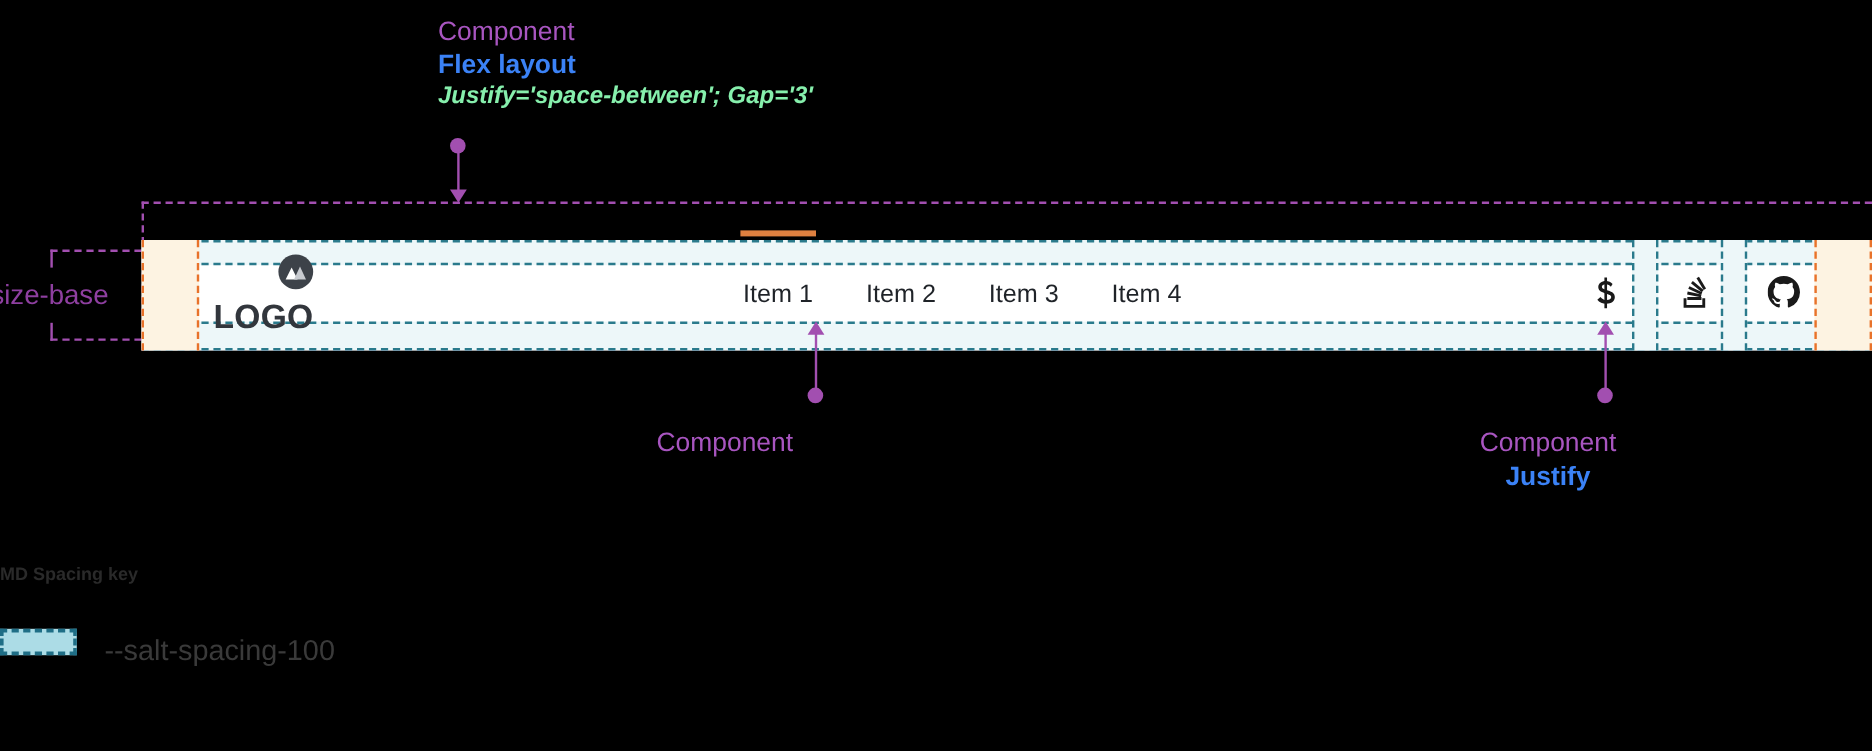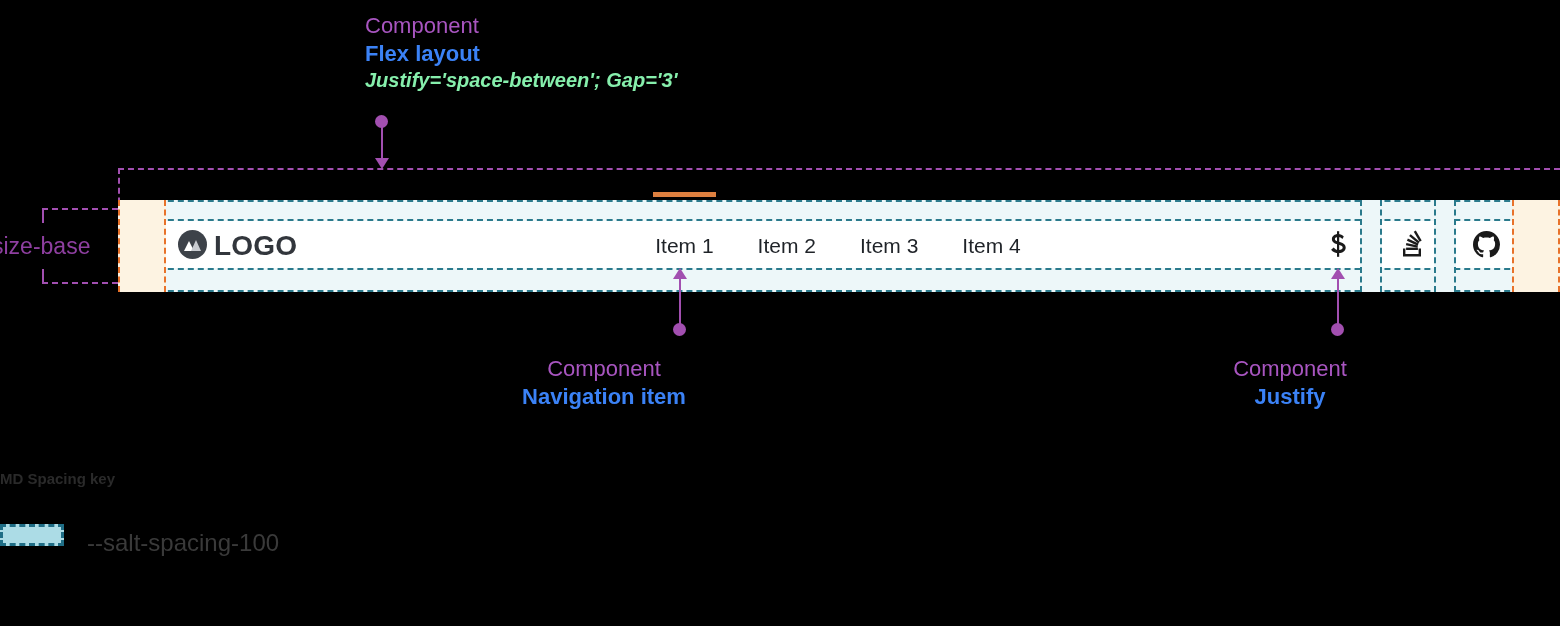--- a/index.html
+++ b/index.html
@@ -66,21 +66,21 @@
     background: #EDF7F9;
     border-left: 2px dashed #2A7A8C;
     border-right: 2px dashed #2A7A8C;
   }
 
   
   .navbar-inner {
     position: absolute; left: 48px; right: 48px; top: 0; bottom: 0;
     display: flex; align-items: center;
   }
-  .logo-group { display: flex; align-items: flex-start; gap: 7px; margin-left: 12px; }
+  .logo-group { display: flex; align-items: flex-end; gap: 7px; margin-left: 12px; flex-direction: column; }
   .logo-badge {
     width: 29px; height: 29px; border-radius: 50%;
     background: #3D4249; display: flex; align-items: center; justify-content: center;
   }
   .logo-text { font-size: 28px; font-weight: 700; color: #32363C; letter-spacing: .2px; }
 
   .nav-items { display: flex; align-items: flex-end; gap: 40px; margin-left: 356px; }
   .nav-item {
     position: relative; font-size: 21px; color: #1F2328; padding: 4px 2px;
   }
@@ -220,21 +220,20 @@
 
       </div>
     </div>
   </div>
 
   <div class="arrow-up" style="left:673px; top:268px;"></div>
   <div class="leader" style="left:679px; top:278px; height:48px;"></div>
   <div class="leader-dot" style="left:673px; top:323px;"></div>
   <div class="ann-block" style="left:512px; top:355px; text-align:center; width:184px;">
     <div class="ann-kind">Component</div>
-    <div class="ann-name">Navigation item</div>
   </div>
 
   <div class="arrow-up" style="left:1331px; top:268px;"></div>
   <div class="leader" style="left:1337px; top:278px; height:48px;"></div>
   <div class="leader-dot" style="left:1331px; top:323px;"></div>
   <div class="ann-block" style="left:1225px; top:355px; text-align:center; width:130px;">
     <div class="ann-kind">Component</div>
     <div class="ann-name">Justify</div>
   </div>
 

